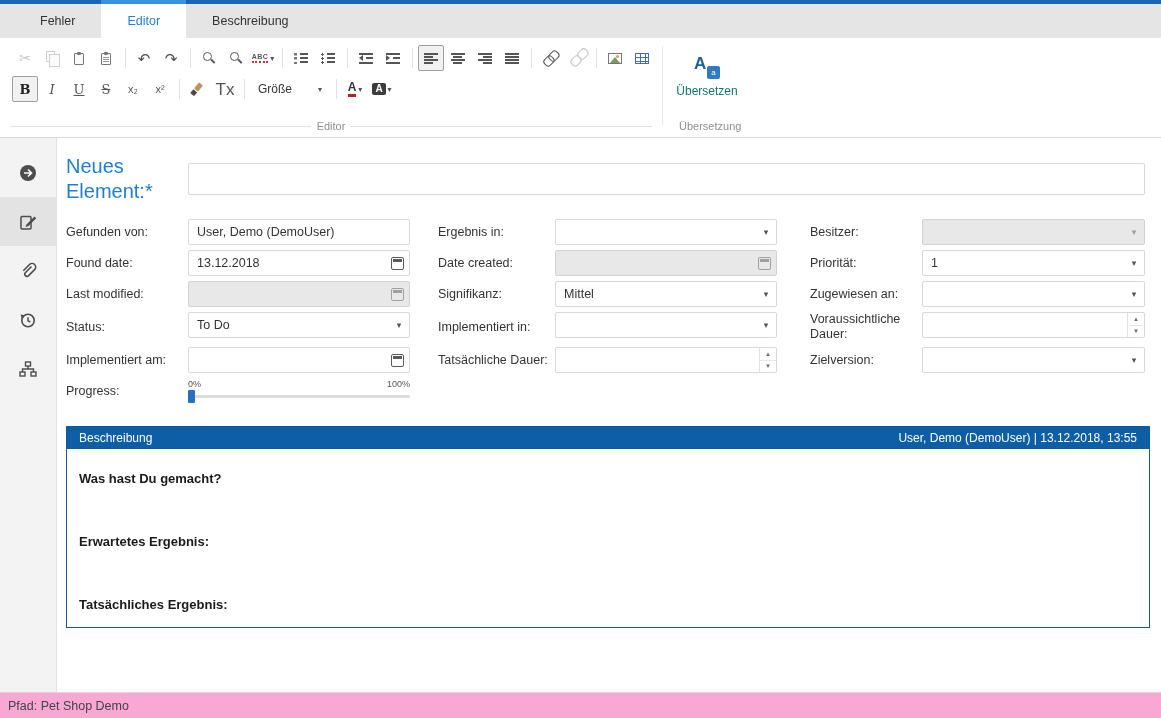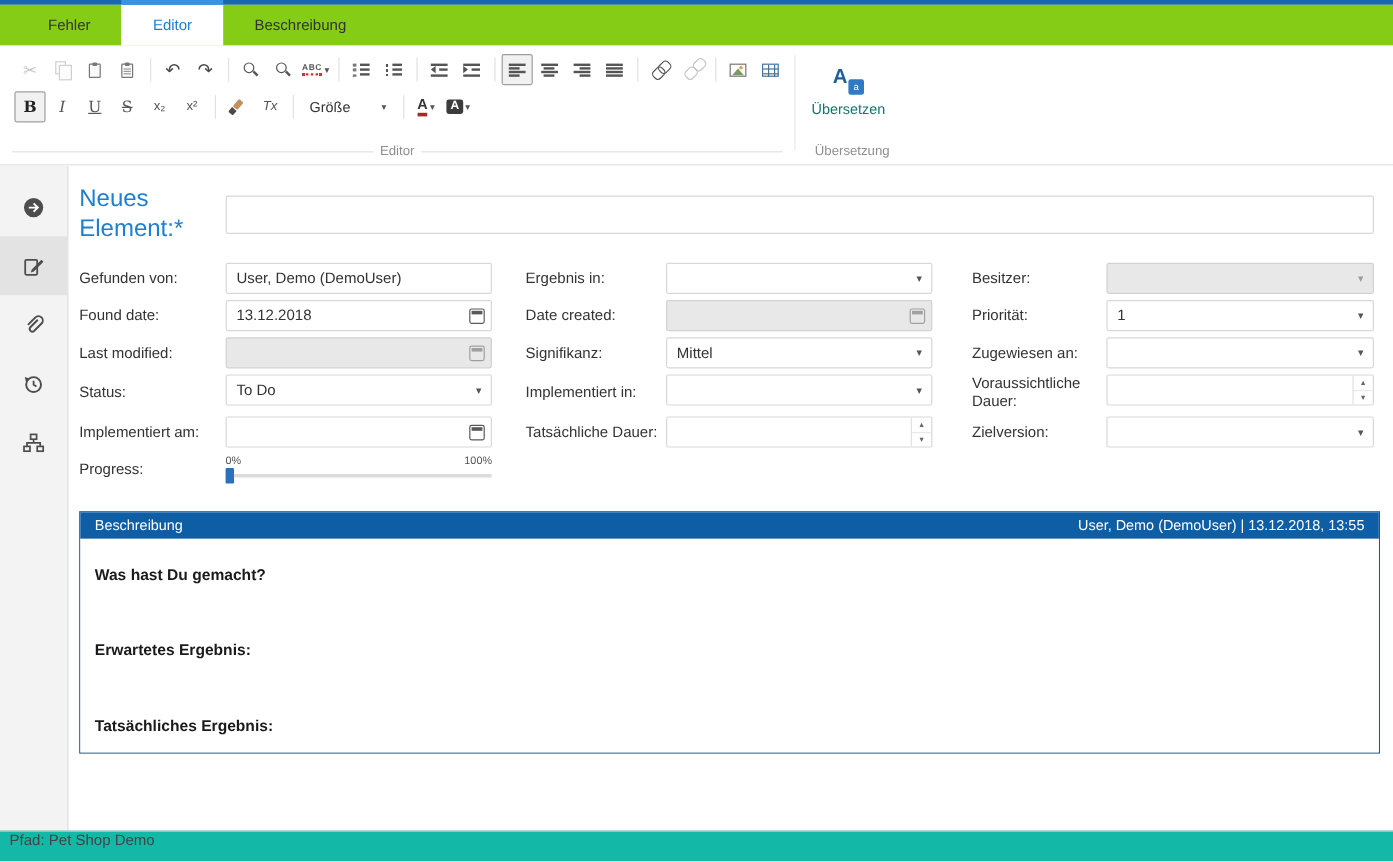--- a/index.html
+++ b/index.html
@@ -4,21 +4,21 @@
 <style>
   *{box-sizing:border-box;margin:0;padding:0}
   html,body{width:1161px;height:718px;overflow:hidden}
   body{font-family:"Liberation Sans","DejaVu Sans",sans-serif;font-size:12.5px;color:#333;background:#fff}
   .app{display:flex;flex-direction:column;width:1161px;height:718px}
 
   
   .topbar{height:4px;background:#1966b2;flex:0 0 auto}
 
   
-  .tabstrip{height:34px;background:#84cc16;display:flex;padding-left:14px;flex:0 0 auto}
+  .tabstrip{height:34px;background:#e5e5e5;display:flex;padding-left:14px;flex:0 0 auto}
   .tab{position:relative;padding:0 26px;line-height:34px;font-size:12.5px;color:#333;cursor:default}
   .tab.active{background:#fff;color:#1e7fd0}
   .tab.active::before{content:"";position:absolute;top:-4px;left:0;right:0;height:4px;background:#3a93e0}
 
   
   .ribbon{height:100px;background:#fff;border-bottom:1px solid #d9d9d9;display:flex;flex:0 0 auto}
   .rgroup{position:relative;height:100%;padding:7px 0 0 12px}
   .rgroup.editor{width:662px}
   .rgroup.trans{width:88px;padding-left:0;display:flex;flex-direction:column;align-items:center}
   .vsep{width:1px;background:#e8e8e8;margin:8px 0 12px}
@@ -34,21 +34,21 @@
 
   
   .ic-cut-icon{font-size:14px}
   .ic-undo-icon,.ic-redo-icon{font-size:15px;color:#4a4a4a}
   .ic-spellcheck-icon{font-size:7px;font-weight:bold;border-bottom:2px dotted #c33;padding-bottom:1px;letter-spacing:.5px}
   .ic-bold-icon{font-family:"DejaVu Serif",serif;font-weight:bold;font-size:13px;color:#222}
   .ic-italic-icon{font-family:"DejaVu Serif",serif;font-style:italic;font-size:13px}
   .ic-underline-icon{font-family:"DejaVu Serif",serif;text-decoration:underline;font-size:13px}
   .ic-strikethrough-icon{font-family:"DejaVu Serif",serif;text-decoration:line-through;font-size:13px}
   .ic-subscript-icon,.ic-superscript-icon{font-size:11px}
-  .ic-clear-format-icon{font-size:11px;font-style:italic}
+  .ic-clear-format-icon{font-size:17px;}
   .ic-font-color-icon{font-weight:bold;font-size:12px;border-bottom:3px solid #b02424;line-height:1.1;color:#333}
   .ic-fill-color-icon{font-weight:bold;font-size:10px;background:#3c3c3c;color:#fff;padding:1px 3px;border-radius:2px}
 
   
   .ic-copy-icon{width:9px;height:11px;border:1px solid #777;position:relative;margin:0 3px 3px 0}
   .ic-copy-icon::after{content:"";position:absolute;left:2px;top:2px;width:9px;height:11px;border:1px solid #777;background:#f8f8f8}
   .ic-paste-icon,.ic-paste-text-icon{width:10px;height:12px;border:1px solid #777;border-radius:1px;position:relative;background:#fafafa;margin-top:2px}
   .ic-paste-icon::before,.ic-paste-text-icon::before{content:"";position:absolute;top:-2px;left:2px;width:4px;height:3px;background:#777;border-radius:1px}
   .ic-paste-text-icon::after{content:"";position:absolute;left:1px;top:3px;width:6px;height:5px;
     background:linear-gradient(#999,#999) 0 0/6px 1px no-repeat,linear-gradient(#999,#999) 0 2px/6px 1px no-repeat,linear-gradient(#999,#999) 0 4px/6px 1px no-repeat}
@@ -141,21 +141,21 @@
   .slider-cell{display:flex;flex-direction:column;padding-top:1px}
   .slider-labels{display:flex;justify-content:space-between;font-size:9px;color:#555;height:12px}
   .slider-track{position:relative;height:3px;background:#dcdcdc;border-radius:2px;margin-top:4px}
   .slider-handle{position:absolute;left:0;top:-5px;width:7px;height:13px;background:#2a6fc0;border-radius:1px}
 
   .desc-panel{margin:22px 11px 0 9px;border:1px solid #12599c}
   .desc-head{height:22px;background:#0e5ea6;color:#fff;display:flex;align-items:center;justify-content:space-between;padding:0 12px;font-size:12px}
   .desc-body{min-height:178px;background:#fff;padding-top:20px}
   .desc-body p{margin:0 0 44px;padding-left:12px;font-weight:bold;font-size:13px;color:#1a1a1a;line-height:19px}
 
-  .statusbar{height:26px;background:#14b8a6;border-top:1px solid #d8d8d8;display:flex;align-items:flex-start;padding-left:8px;font-size:12.5px;color:#444;flex:0 0 auto}
+  .statusbar{height:26px;background:#f9a8d4;border-top:1px solid #d8d8d8;display:flex;align-items:center;padding-left:8px;font-size:12.5px;color:#444;flex:0 0 auto}
 </style>
 </head>
 <body>
 
 <div class="app">
   <div class="topbar"></div>
 
   <div class="tabstrip">
     <div class="tab"><span>Fehler</span></div>
     <div class="tab active"><span>Editor</span></div>

